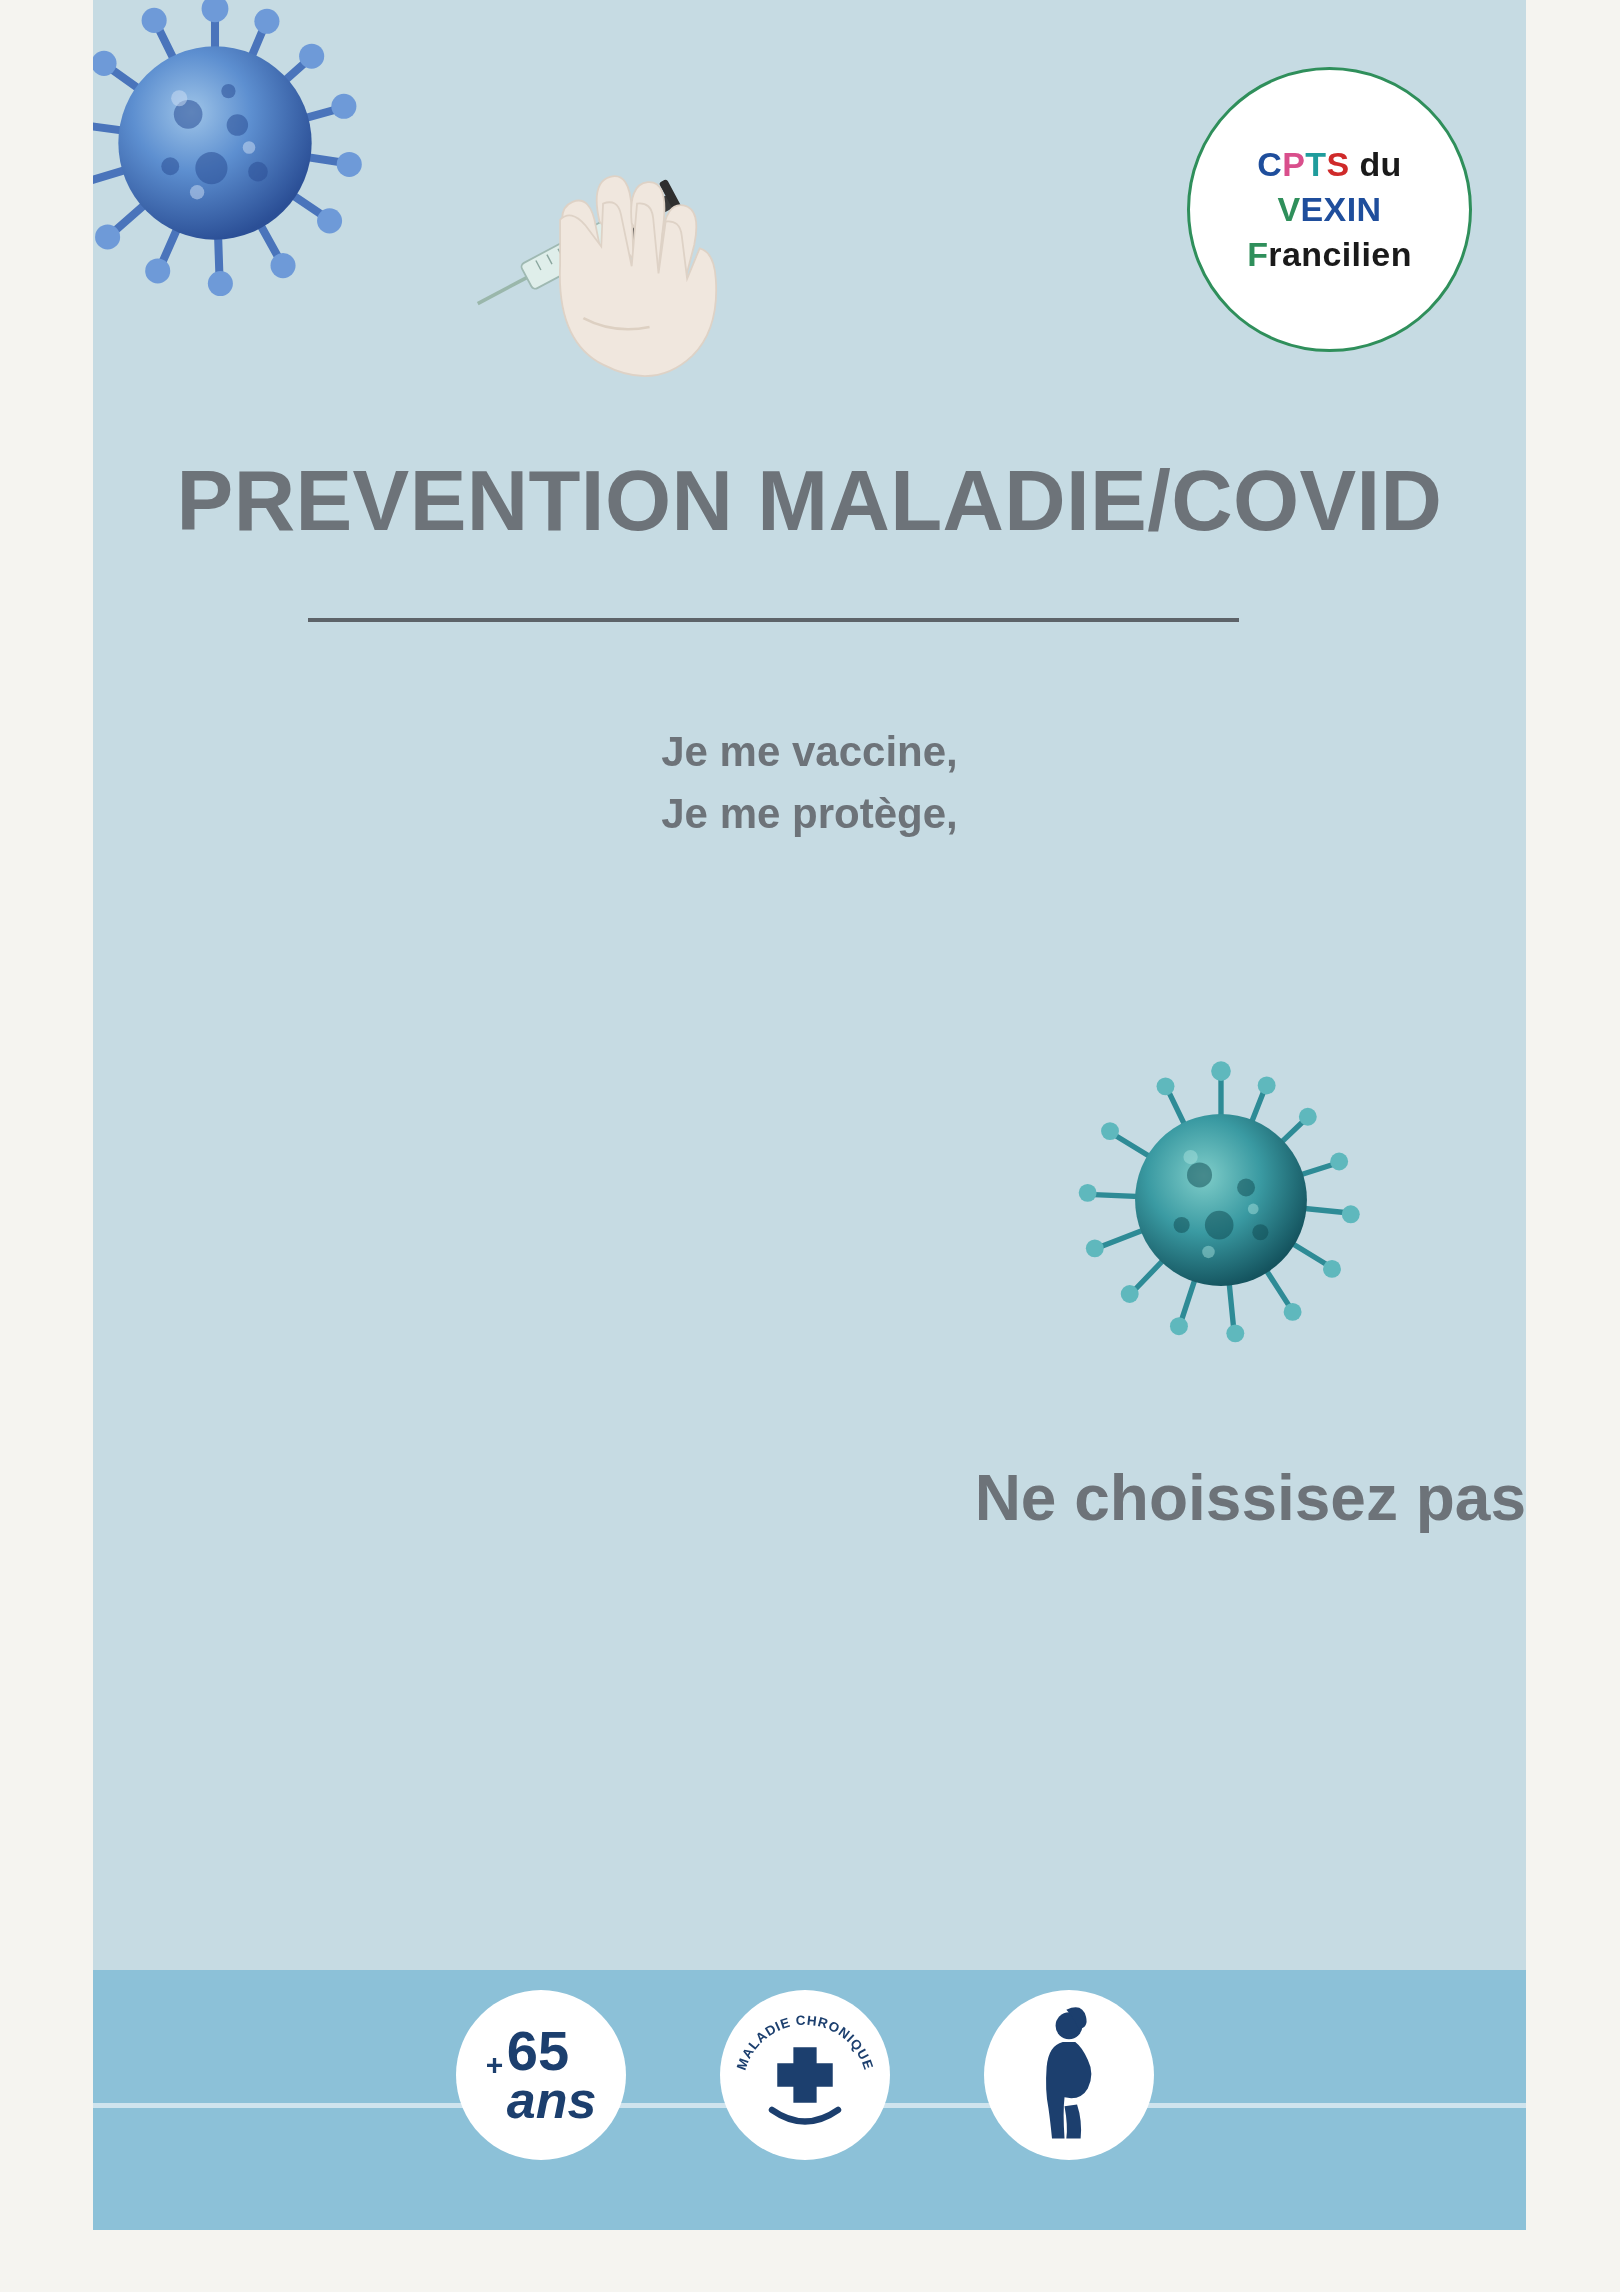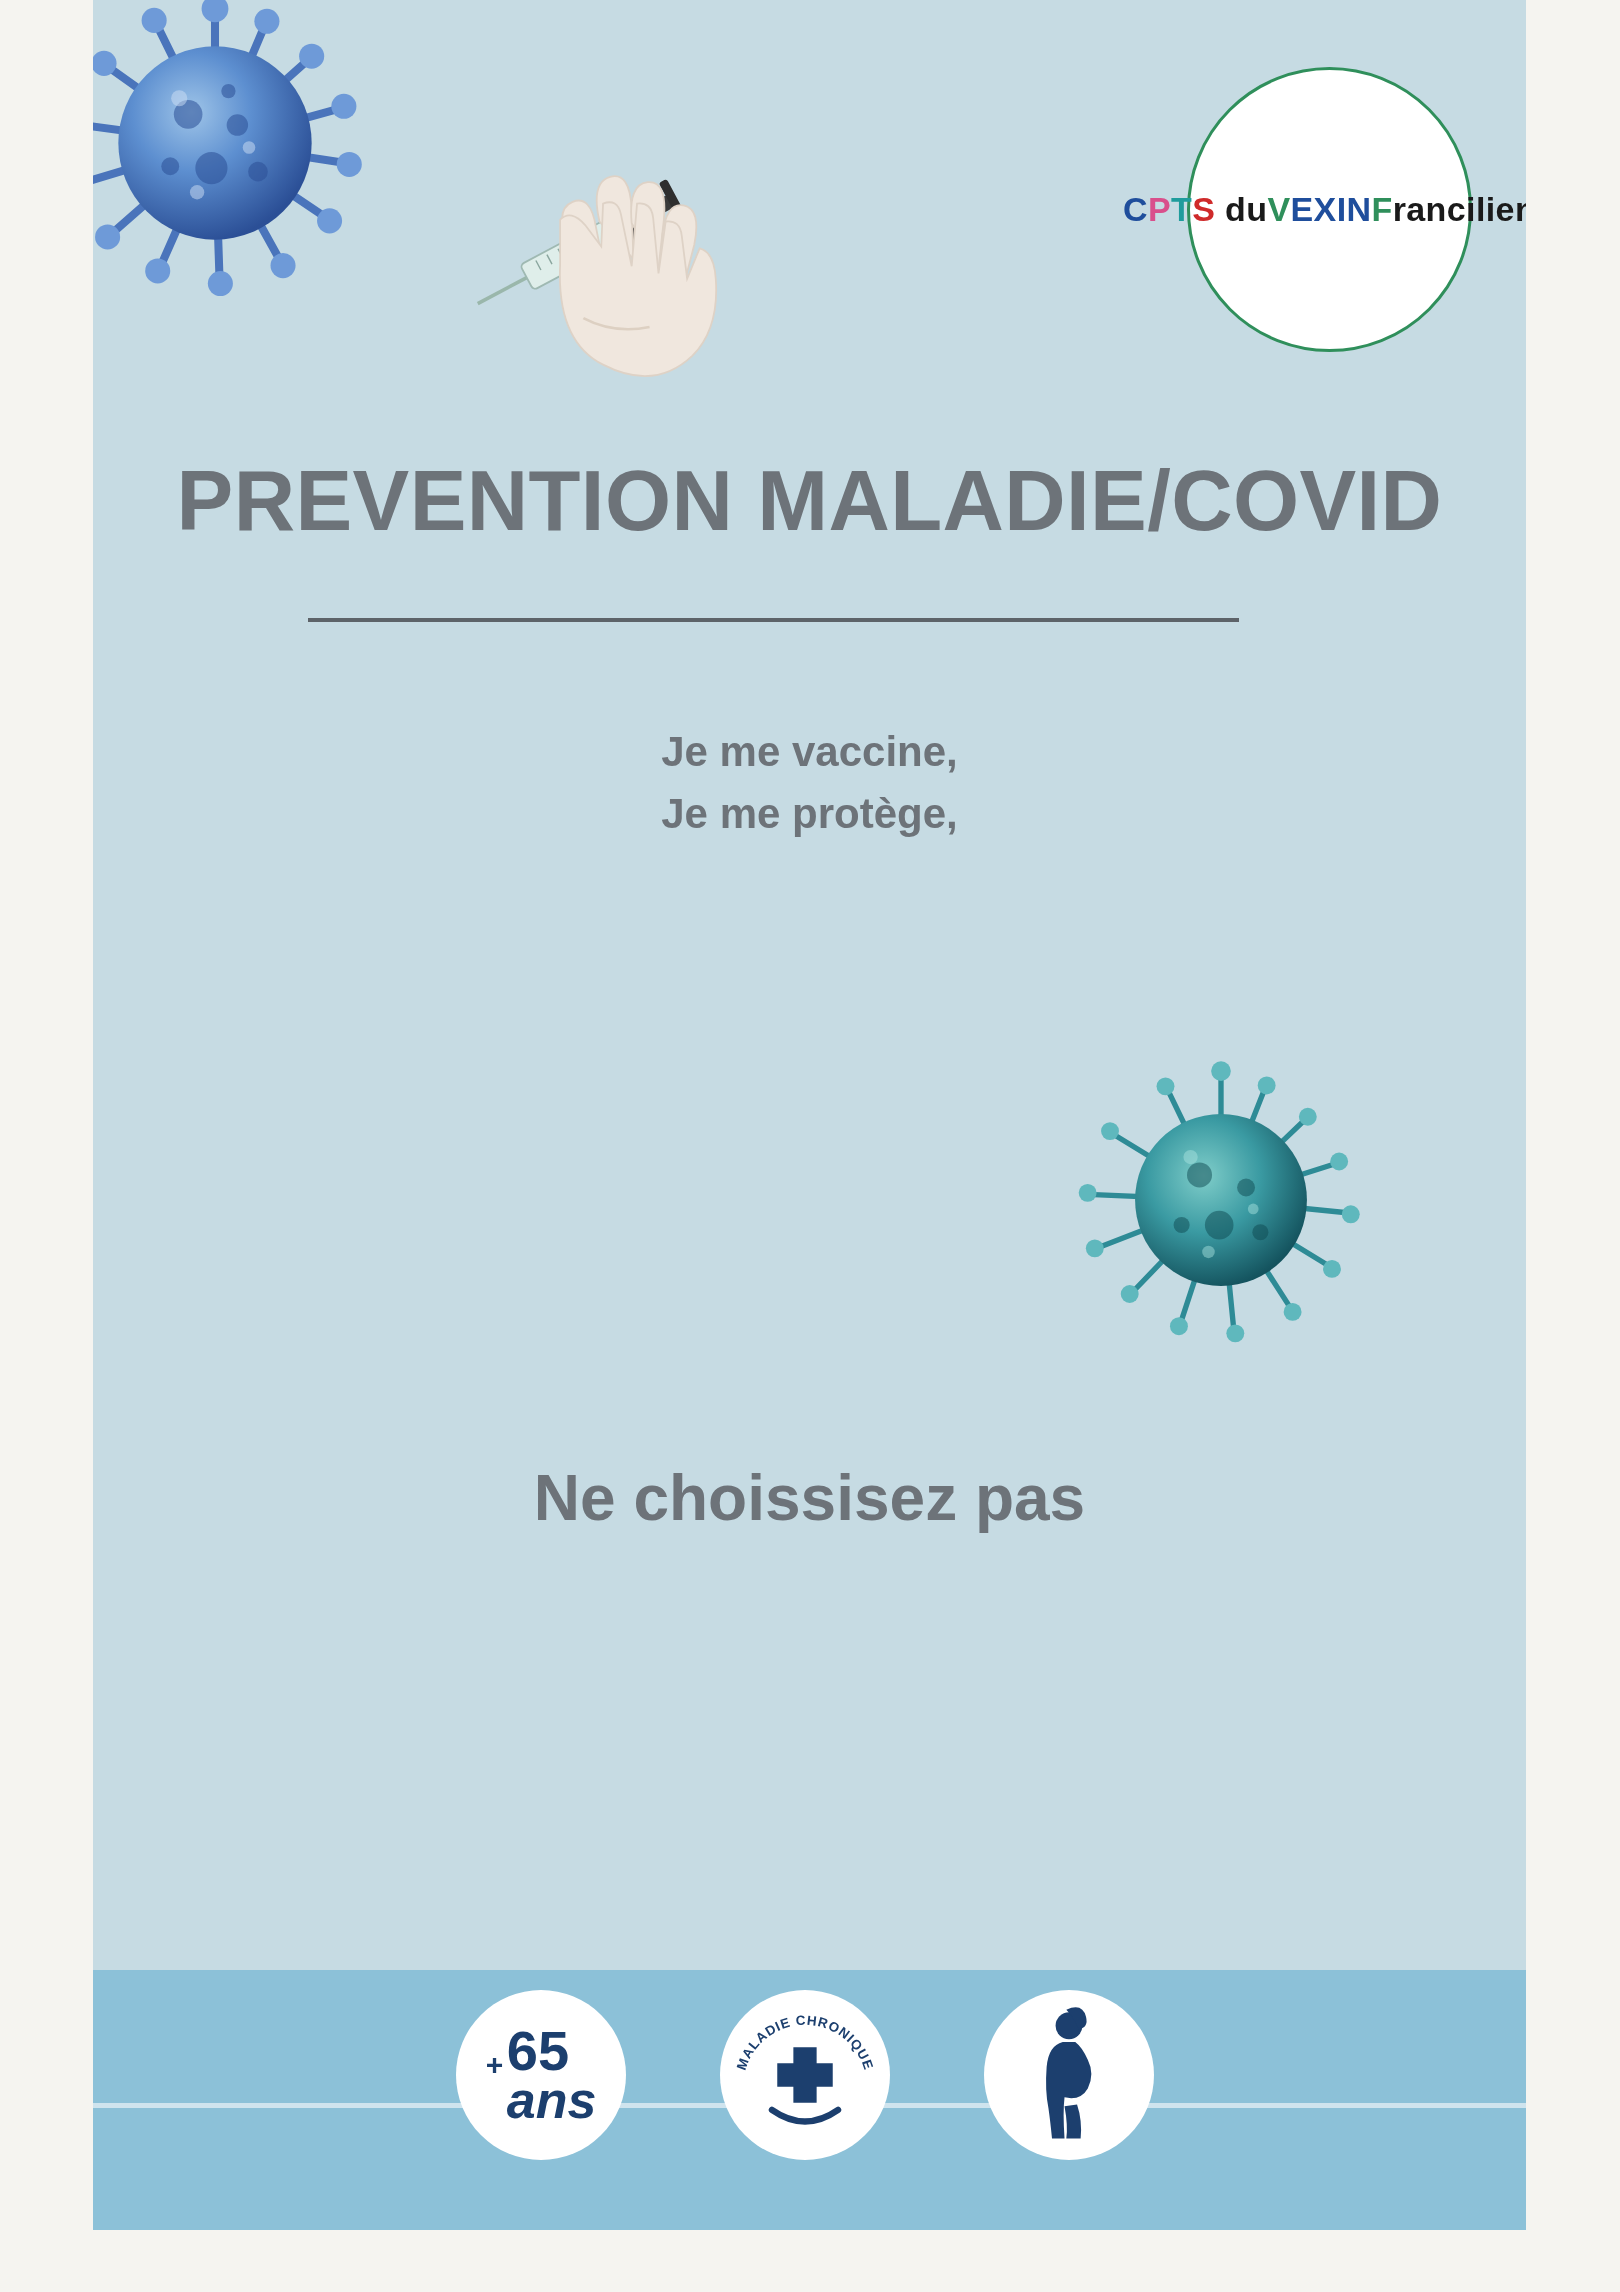--- a/index.html
+++ b/index.html
@@ -29,20 +29,21 @@
     position: absolute;
     right: 54px;
     top: 67px;
     width: 285px;
     height: 285px;
     border-radius: 50%;
     background: #ffffff;
     border: 3.6px solid #2f8f5b;
     box-sizing: border-box;
     display: flex;
+    flex-direction: column;
     align-items: center;
     justify-content: center;
     line-height: 1.32;
   }
   #logo .lline {
     font-size: 34px;
     font-weight: bold;
     letter-spacing: 0.4px;
     white-space: nowrap;
   }
@@ -110,21 +111,21 @@
     font-weight: bold;
     color: #6d7379;
     line-height: 1.48;
   }
 
   #callout {
     position: absolute;
     left: 0;
     top: 1451px;
     width: 1433px;
-    text-align: center;
+    text-align: right;
     font-size: 64px;
     font-weight: bold;
     color: #6d7379;
     line-height: 1.48;
   }
 
   
   #band {
     position: absolute;
     left: 0;

